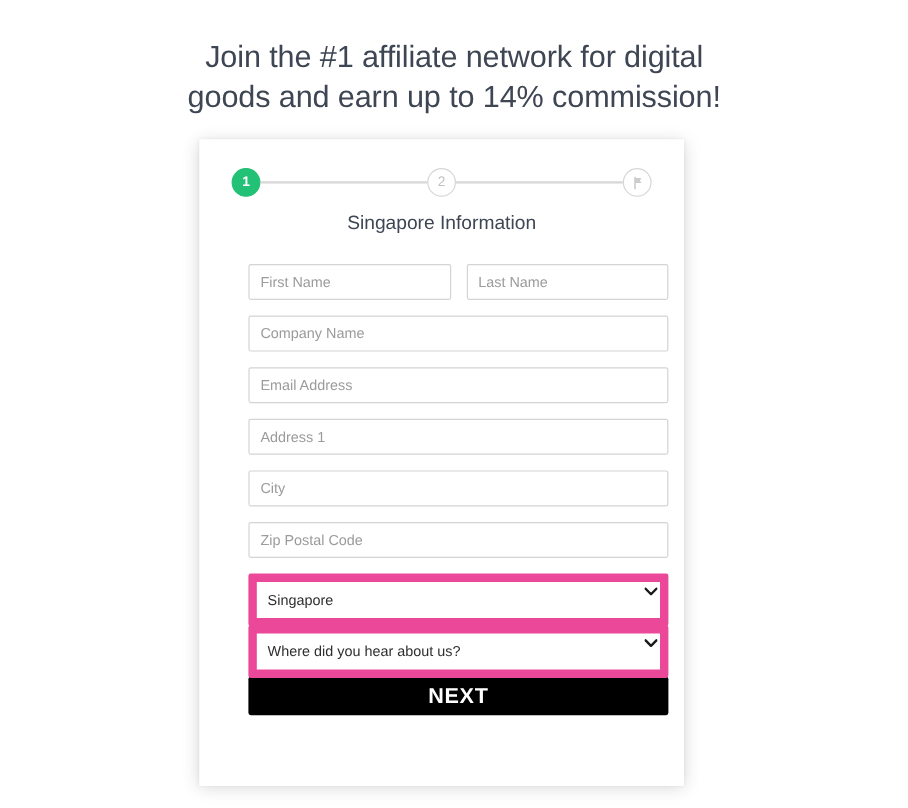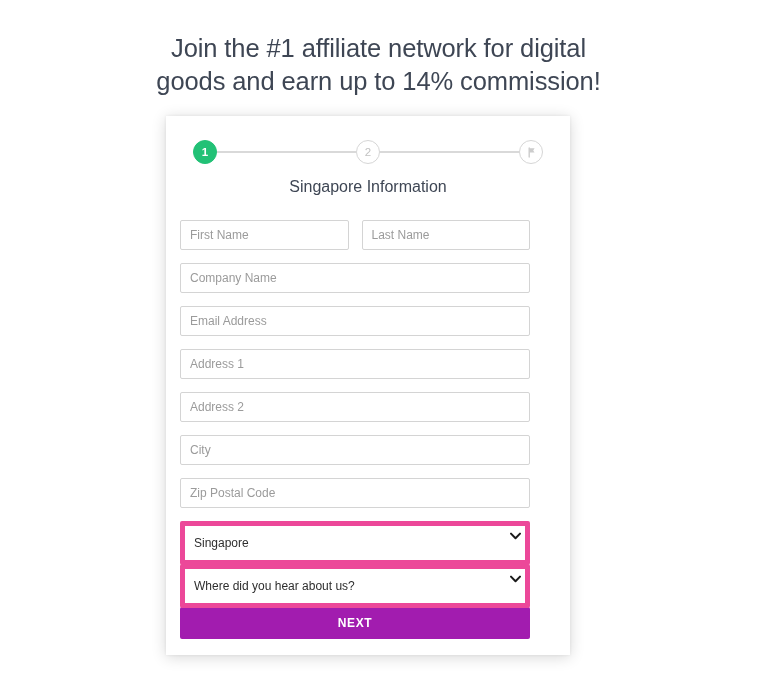--- a/index.html
+++ b/index.html
@@ -100,21 +100,21 @@
     width: 404px;
     text-align: center;
     font-size: 16px;
     color: #3e4654;
     font-weight: 400;
   }
 
   
   .form {
     position: absolute;
-    left: 14px;
+    left: 41px;
     top: 104px;
     width: 350px;
   }
   .field-row {
     display: flex;
     gap: 13px;
     margin-bottom: 13px;
   }
   .field-row > * { flex: 1 1 0; }
 
@@ -137,21 +137,21 @@
 
   .sel-wrap {
     position: relative;
     width: 100%;
     height: 30px;
     margin-bottom: 13px;
   }
   .sel {
     width: 100%;
     height: 44px;
-    border: 5px solid #ec4899;
+    border: 7px solid #ec4899;
     border-radius: 2px;
     background: #ffffff;
     padding: 0 28px 0 9px;
     font-family: "Liberation Sans", sans-serif;
     font-size: 12px;
     color: #2e2e2e;
     outline: none;
     appearance: none;
     -webkit-appearance: none;
     -moz-appearance: none;
@@ -164,26 +164,26 @@
     display: flex;
     align-items: center;
     pointer-events: none;
   }
 
   .next-btn {
     display: block;
     width: 100%;
     height: 32px;
     margin-top: 9px;
-    background: #a21caf;
+    background: #000000;
     border: none;
     border-radius: 2px;
     color: #ffffff;
     font-family: "Liberation Sans", sans-serif;
-    font-size: 12px;
+    font-size: 18px;
     font-weight: 700;
     letter-spacing: 0.6px;
     cursor: pointer;
   }
 </style>
 </head>
 <body>
 
 <div class="page">
 
@@ -221,21 +221,20 @@
         <input class="txt" type="text" placeholder="First Name" style="">
         <input class="txt" type="text" placeholder="Last Name" style="">
       </div>
 
       <input class="txt" type="text" placeholder="Company Name" style="">
 
       <input class="txt" type="text" placeholder="Email Address" style="">
 
       <input class="txt" type="text" placeholder="Address 1" style="">
 
-      <input class="txt" type="text" placeholder="Address 2" style="">
 
       <input class="txt" type="text" placeholder="City" style="">
 
       <input class="txt" type="text" placeholder="Zip Postal Code" style="">
 
       <div class="sel-wrap">
         <select class="sel">
           <option>Singapore</option>
         </select>
         <span class="sel-chevron">

